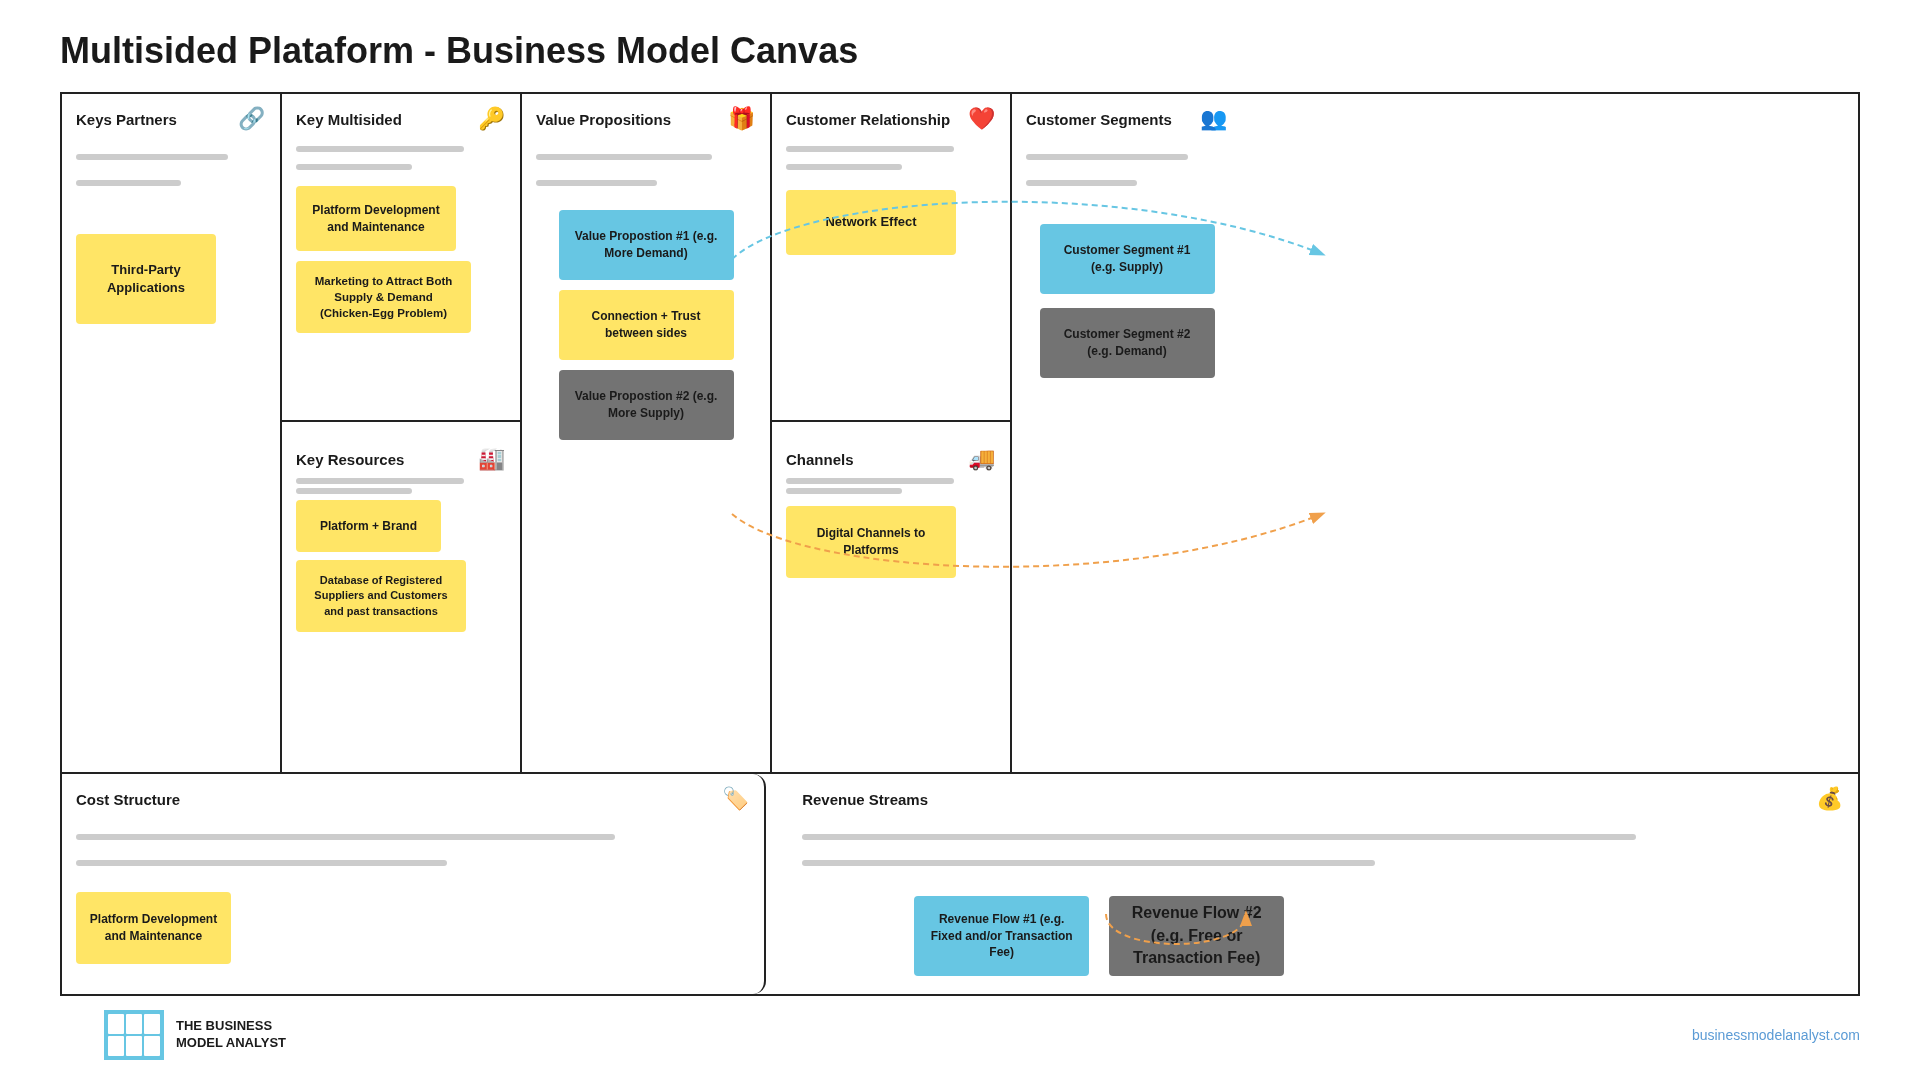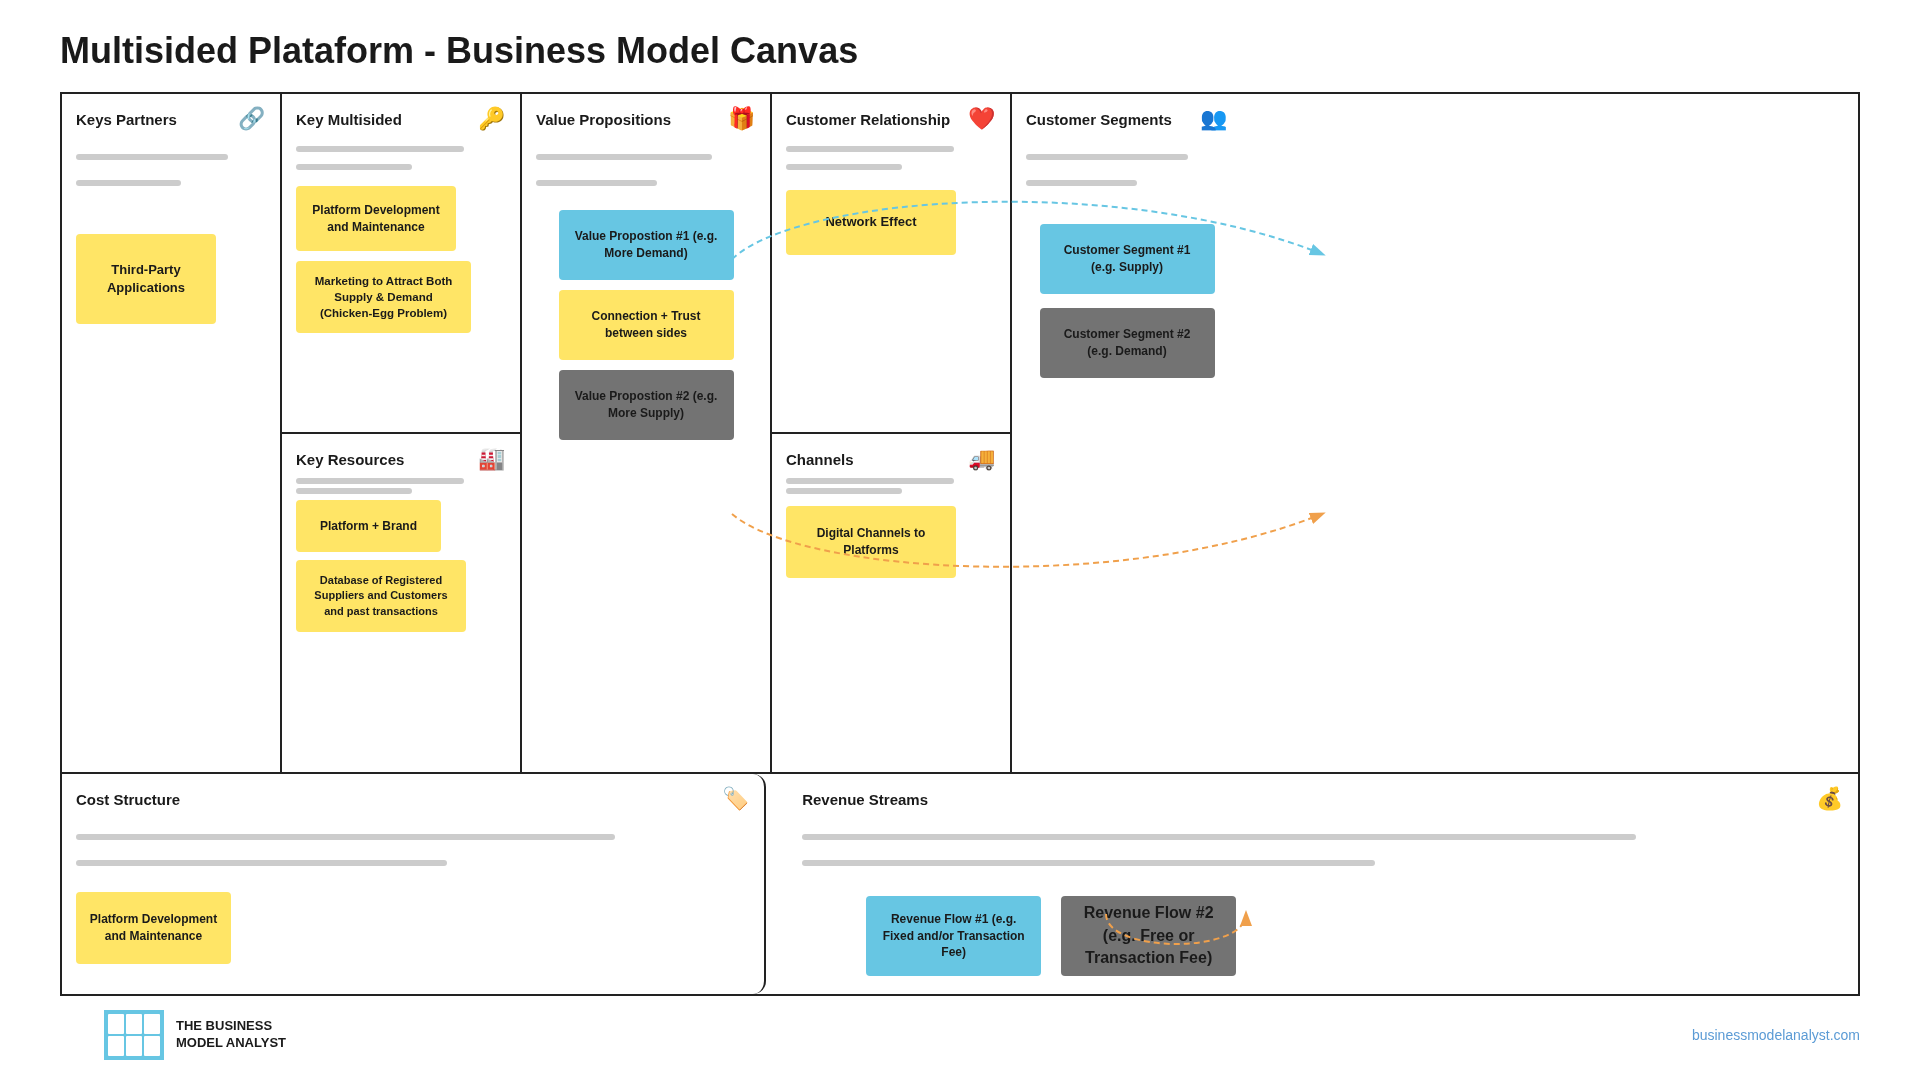--- a/index.html
+++ b/index.html
@@ -100,21 +100,21 @@
     .sub-cell-top {
       flex: 1;
       border-bottom: 2px solid #222;
       padding: 12px 14px;
       display: flex;
       flex-direction: column;
       gap: 8px;
     }
     .sub-cell-bottom {
       flex: 1;
-      padding: 12px 14px;
+      padding: 24px 14px;
       display: flex;
       flex-direction: column;
       gap: 0;
     }
 
     
     .cell-rel-channels {
       width: 240px;
       border-right: 2px solid #222;
       display: flex;
@@ -302,21 +302,21 @@
       </div>
     </div>
 
     <div class="cell cell-revenue" style="flex:1.7; position:relative;">
       <div class="cell-header">
         <span class="cell-title">Revenue Streams</span>
         <span class="cell-icon">💰</span>
       </div>
       <div class="gray-line"></div>
       <div class="gray-line short"></div>
-      <div style="display:flex; flex-direction:row; gap:20px; margin-top:12px; align-items:flex-end; margin-left:64px;">
+      <div style="display:flex; flex-direction:row; gap:20px; margin-top:12px; align-items:flex-end; margin-left:112px;">
         <div class="sticky-note sticky-blue" style="width:175px; height:80px; font-size:12px;">Revenue Flow #1 (e.g. Fixed and/or Transaction Fee)</div>
         <div class="sticky-note sticky-orange" style="width:175px; height:80px; font-size:16px;">Revenue Flow #2 (e.g. Free or Transaction Fee)</div>
       </div>
 
       <svg style="position:absolute;top:0;left:0;width:100%;height:100%;overflow:visible;pointer-events:none;">
         <defs>
           <marker id="arrow-orange2" markerWidth="8" markerHeight="8" refX="6" refY="3" orient="auto">
             <path d="M0,0 L0,6 L8,3 z" fill="#F0A04B"></path>
           </marker>
         </defs>

